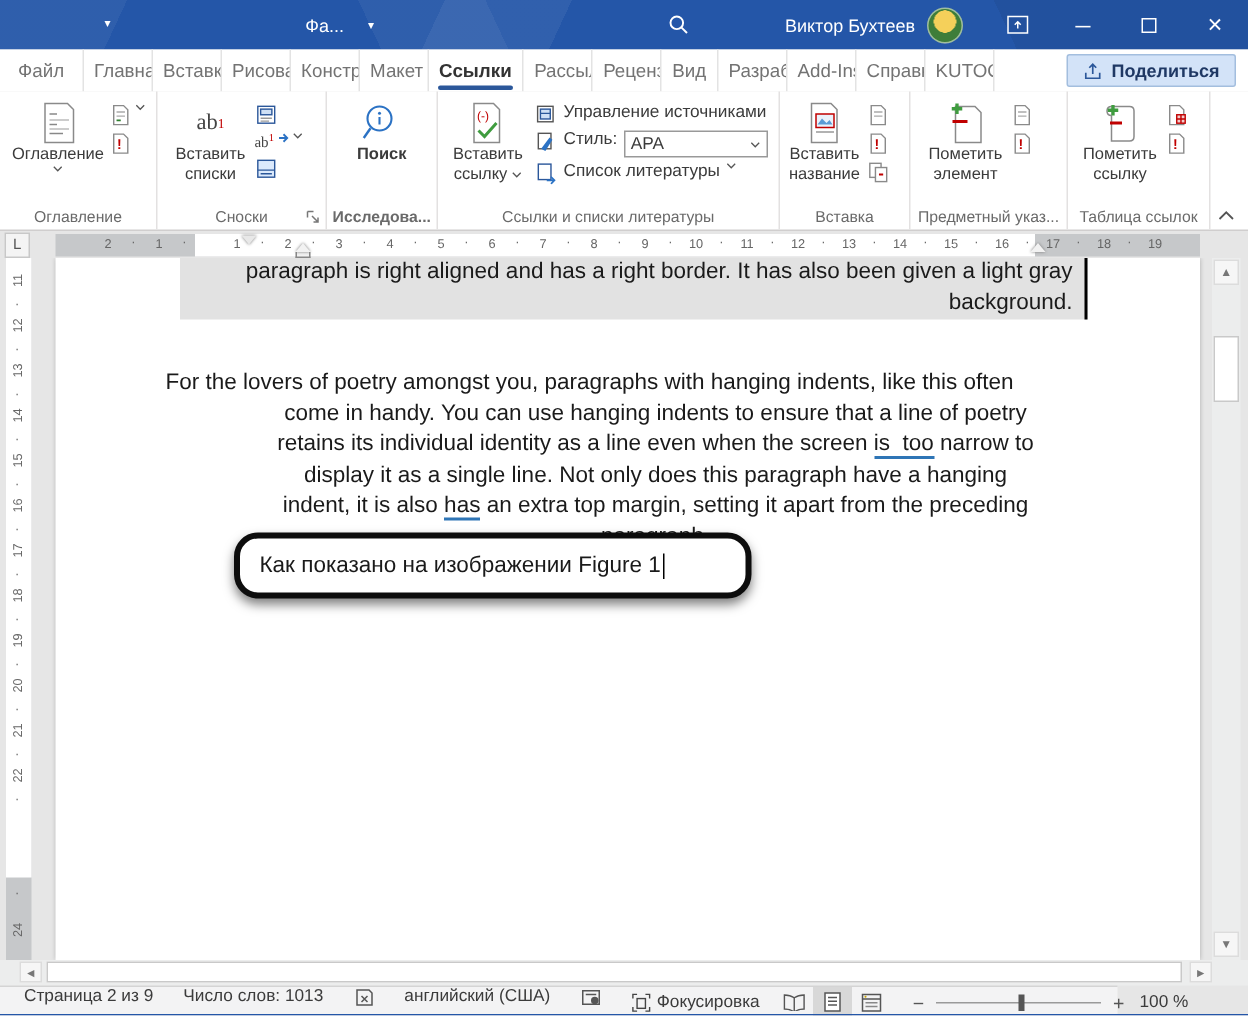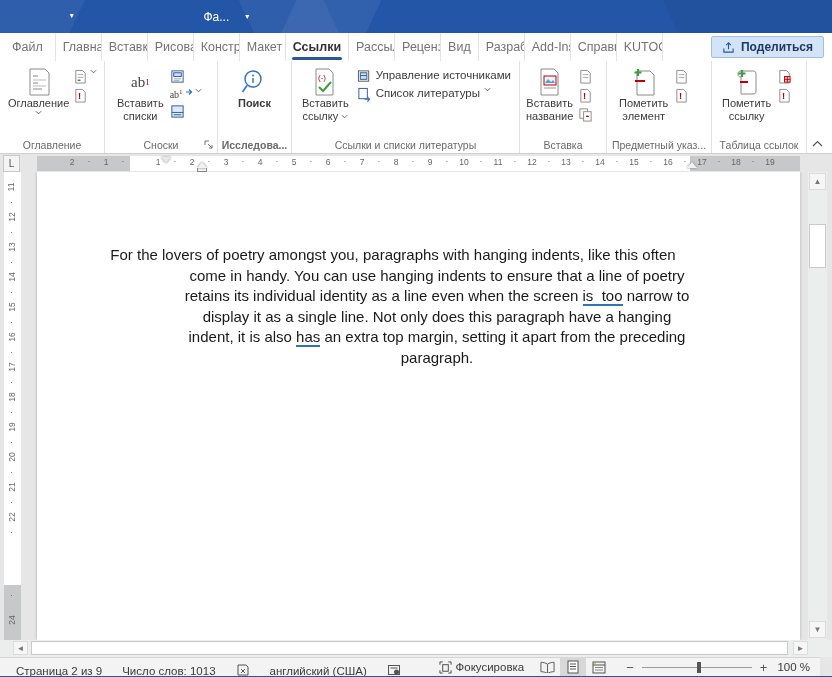--- a/index.html
+++ b/index.html
@@ -86,21 +86,21 @@
 
   
   .vscroll { position:absolute; right:5px; top:172px; width:19px; height:468px; background:#eceded; }
   .sb-btn { position:absolute; left:1px; width:17px; height:17px; background:#f6f6f6; border:1px solid #dcdcdc; color:#777; font-size:8px; display:flex; align-items:center; justify-content:center; }
   .vthumb { position:absolute; left:1px; top:52px; width:17px; height:44px; background:#fff; border:1px solid #c9c9c9; }
   .hscroll { position:absolute; left:0; top:640px; width:832px; height:17px; background:#eceded; }
   .hthumb { position:absolute; left:31px; top:1px; width:757px; height:14px; background:#fff; border:1px solid #c9c9c9; }
   .hs-btn { position:absolute; top:1px; width:15px; height:14px; background:#f6f6f6; border:1px solid #dcdcdc; color:#777; font-size:8px; display:flex; align-items:center; justify-content:center; }
 
   
-  .statusbar { position:absolute; left:0; top:657px; width:820px; height:20px; background:#f3f3f4; border-top:1px solid #d4d4d4; display:flex; align-items:flex-end; font-size:11.5px; color:#3b3b3b; padding:0 6px; }
+  .statusbar { position:absolute; left:0; top:657px; width:745px; height:20px; background:#f3f3f4; border-top:1px solid #d4d4d4; display:flex; align-items:flex-start; font-size:11.5px; color:#3b3b3b; padding:0 6px; }
   .statusbar::after { content:""; position:absolute; left:0; right:0; bottom:-0px; height:0px; }
   .st-item { padding:0 10px; white-space:nowrap; display:flex; align-items:center; gap:4px; }
   .st-right { margin-left:auto; display:flex; align-items:center; }
   .viewbtn { width:26px; height:20px; display:flex; align-items:center; justify-content:center; }
   .viewbtn.active { background:#d8d8d8; }
   .zoomtrack { width:110px; height:1px; background:#9a9a9a; position:relative; margin:0 8px; }
   .zoomthumb { position:absolute; left:50%; top:-5px; width:4px; height:11px; background:#555; }
   .zsign { font-size:13px; color:#555; }
   .win-edge { position:absolute; left:0; bottom:0; width:832px; height:1px; background:#2456a8; }
 </style>
@@ -134,20 +134,43 @@
       </span>
       <span class="tb-ico" style="flex-direction:column; font-size:9px; line-height:8px;">
         <span>abc</span>
           <span>✓</span>
       </span>
       <span class="chev">▾</span>
     </div>
     <div class="tb-doc">
       <span>Фа...</span>
       <span class="chev">▾</span>
+    </div>
+    <div class="tb-right">
+      <span class="tb-ico" style="margin-right:60px;">
+        <svg width="15" height="15" viewBox="0 0 15 15">
+            <circle cx="6.2" cy="6.2" r="4.2" fill="none" stroke="#fff" stroke-width="1.3"></circle>
+            <line x1="9.4" y1="9.4" x2="13" y2="13" stroke="#fff" stroke-width="1.3"></line>
+          </svg>
+      </span>
+      <div class="tb-user">
+        <span>Виктор Бухтеев</span>
+        <span class="avatar"></span>
+      </div>
+      <span class="winbtn">
+        <svg width="15" height="13" viewBox="0 0 15 13">
+            <rect x="1" y="1" width="13" height="11" fill="none" stroke="#fff"></rect>
+            <path d="M7.5 9V4.5 M5.5 6.5l2-2 2 2" fill="none" stroke="#fff"></path>
+          </svg>
+      </span>
+      <span class="winbtn">─</span>
+      <span class="winbtn">
+          <span class="maxbox"></span>
+        </span>
+      <span class="winbtn" style="font-size:17px;">×</span>
     </div>
   </div>
 
   <div class="tabrow">
     <div id="tabs-mount" style="display:flex;">
         <div class="tab">Файл</div>
         <div class="tab">Главная</div>
         <div class="tab">Вставка</div>
         <div class="tab">Рисован</div>
         <div class="tab">Констру</div>
@@ -286,20 +309,33 @@
         </span>
       </div>
       <div class="rib-rows">
         <span class="srow">
           <svg class="si" viewBox="0 0 16 16">
               <rect x="1.5" y="2" width="11" height="11" fill="#fff" stroke="#555"></rect>
               <rect x="3.5" y="4" width="7" height="7" fill="#cfe0f5" stroke="#2b579a"></rect>
               <line x1="3.5" y1="7" x2="10.5" y2="7" stroke="#2b579a"></line>
             </svg>
           <span>Управление источниками</span>
+        </span>
+        <span class="srow">
+          <svg class="si" viewBox="0 0 16 16">
+              <rect x="2" y="2" width="9" height="11" fill="#fff" stroke="#555"></rect>
+              <path d="M4 13l6-8 2 1.5-5 8z" fill="#2b72c4"></path>
+            </svg>
+          <span>Стиль:</span>
+          <span class="stylebox">
+            <span>APA</span>
+            <svg class="chev-s" viewBox="0 0 8 5">
+                <path d="M1 1l3 3 3-3" fill="none" stroke="#555"></path>
+              </svg>
+          </span>
         </span>
         <span class="srow">
           <svg class="si" viewBox="0 0 16 16">
               <rect x="2" y="1.5" width="9" height="11" fill="#fff" stroke="#2b579a"></rect>
               <path d="M8 13h5M11 10.5L13.5 13 11 15.5" fill="none" stroke="#2b72c4" stroke-width="1.2"></path>
             </svg>
           <span>Список литературы</span>
           <svg class="chev-s" viewBox="0 0 8 5">
               <path d="M1 1l3 3 3-3" fill="none" stroke="#555"></path>
             </svg>
@@ -464,22 +500,29 @@
         <span class="hr-num" style="left: 665px;">17</span>
         <span class="hr-dot" style="left: 682px;">·</span>
         <span class="hr-num" style="left: 699px;">18</span>
         <span class="hr-dot" style="left: 716px;">·</span>
         <span class="hr-num" style="left: 733px;">19</span>
       </div>
   </div>
 
   <div class="workspace">
     <div class="page">
+      <div class="para-gray doc-font">
+        <div class="inner">paragraph is right aligned and has a right border. It has also been given a light gray background.</div>
+      </div>
       <div class="para-hang doc-font">
         <span>For the lovers of poetry amongst you, paragraphs with hanging indents, like this often come in handy. You can use hanging indents to ensure that a line of poetry retains its individual identity as a line even when the screen </span><span class="gr-under">is&nbsp;&nbsp;too</span><span> narrow to display it as a single line. Not only does this paragraph have a hanging indent, it is also </span><span class="gr-under">has</span><span> an extra top margin, setting it apart from the preceding paragraph.</span>
+      </div>
+      <div class="callout doc-font">
+        <span>Как показано на изображении Figure 1</span>
+          <span class="cursor"></span>
       </div>
     </div>
   </div>
 
   <div class="vruler" id="vruler">
     <div class="white"></div>
   <span class="vr-num" style="top: 10px;">11</span>
       <span class="vr-dot" style="top: 25px;">·</span>
       <span class="vr-num" style="top: 40px;">12</span>
       <span class="vr-dot" style="top: 55px;">·</span>

